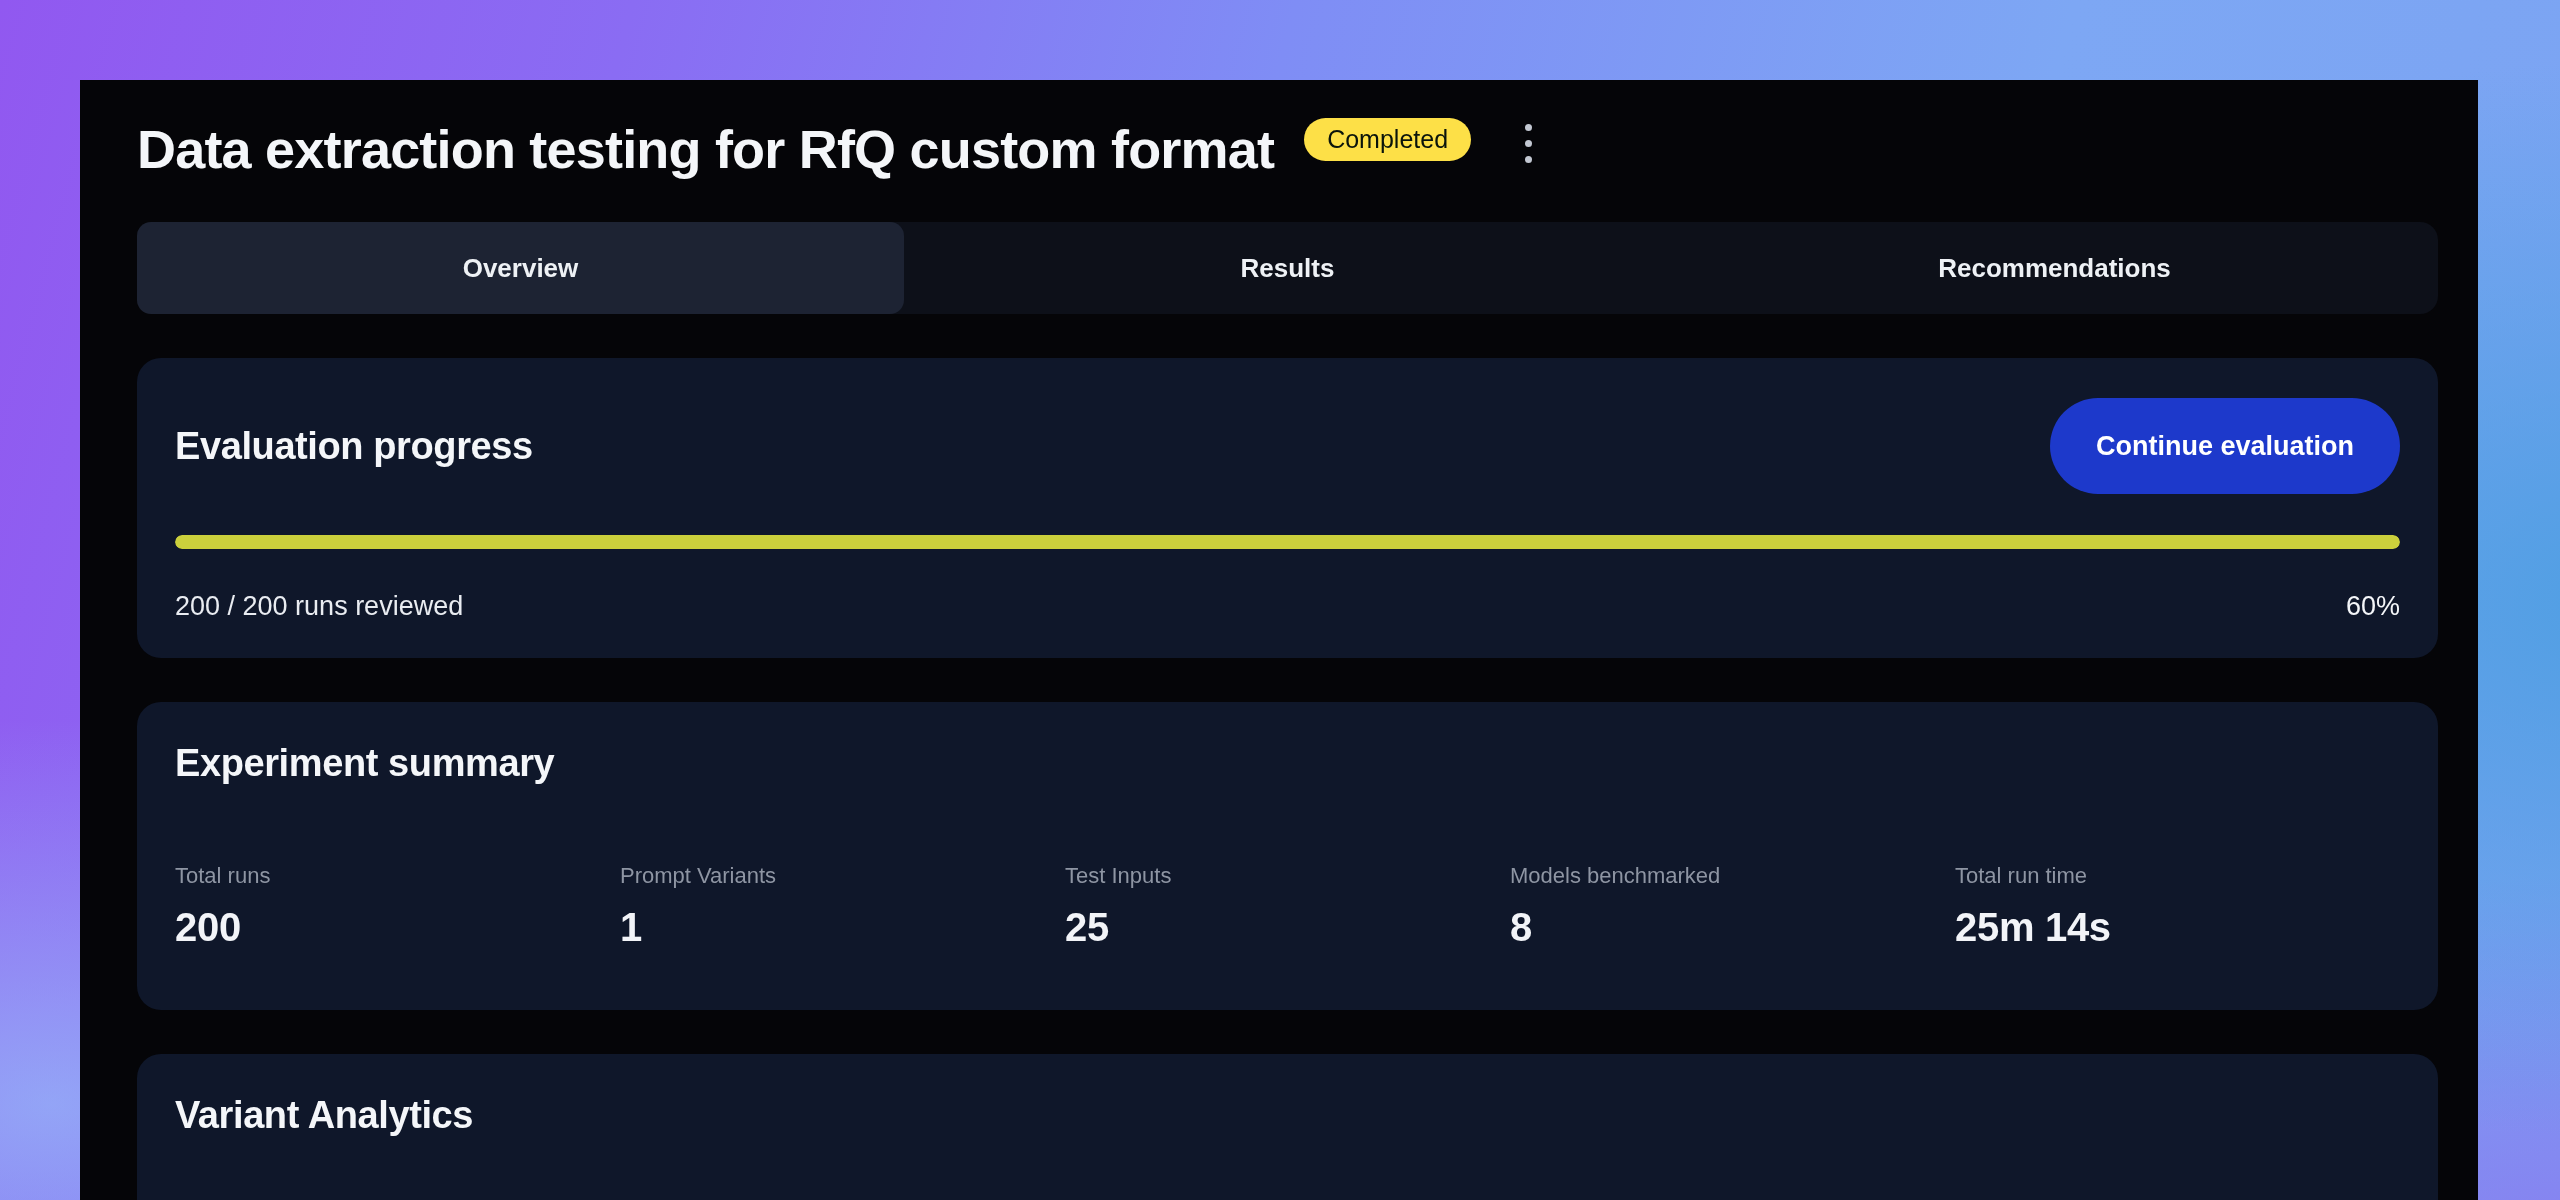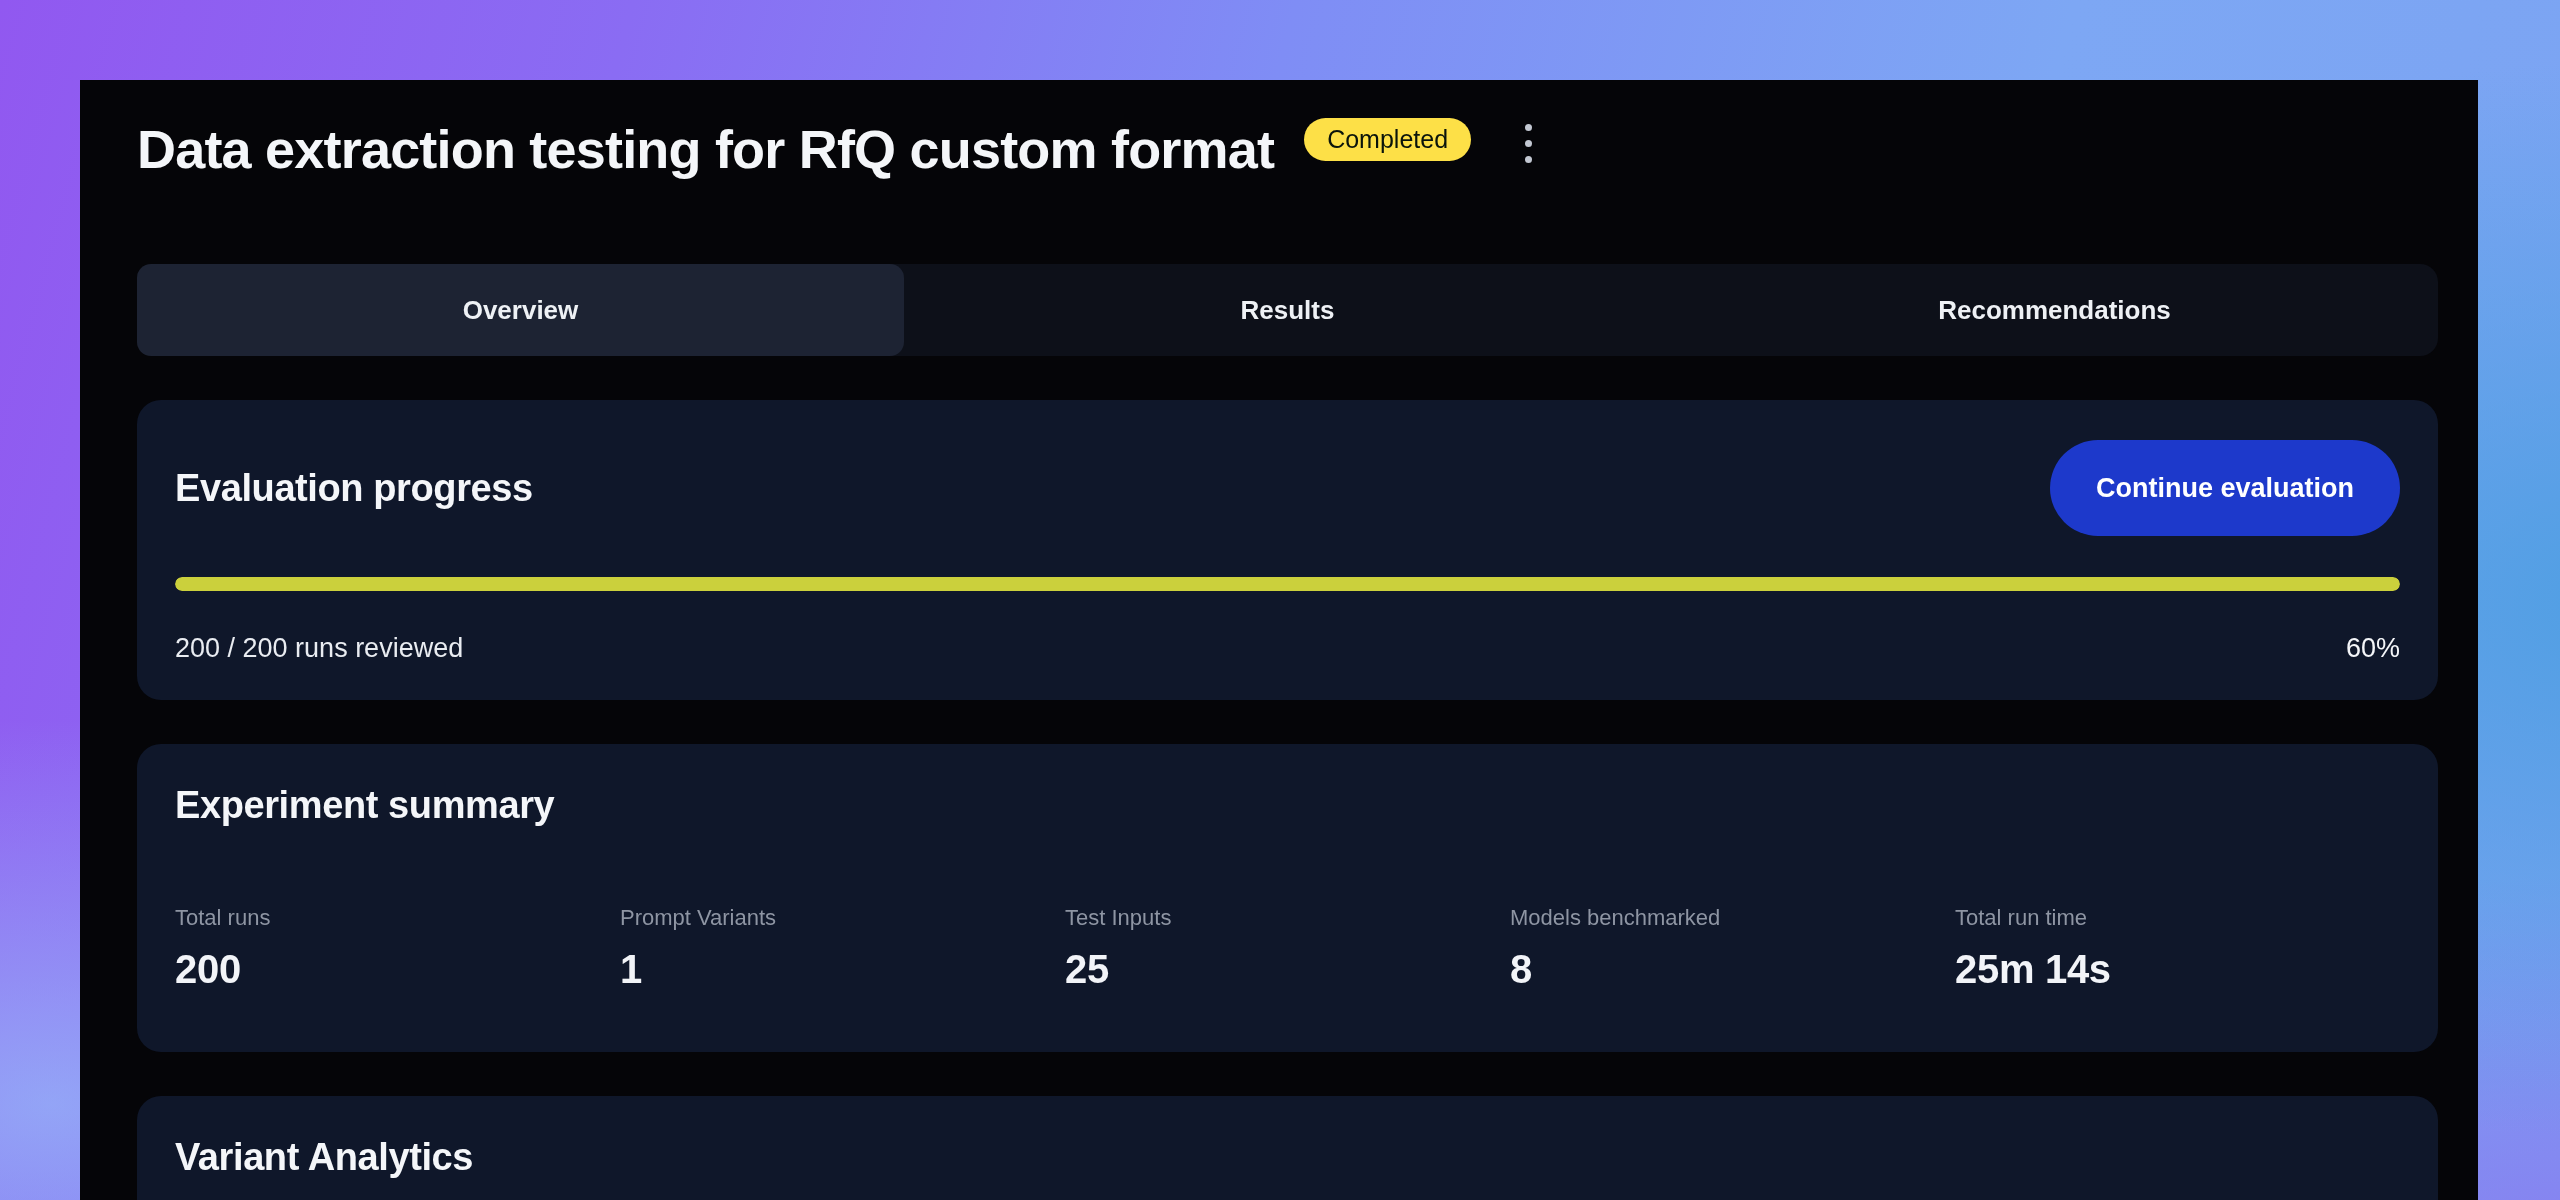--- a/index.html
+++ b/index.html
@@ -29,21 +29,21 @@
   .page-title { font-size:54px; font-weight:700; letter-spacing:-0.8px; color:#f4f6f9; white-space:nowrap; }
   .badge {
     background:#fde047; color:#0a140b; font-size:25px; font-weight:500;
     padding:9px 23px; border-radius:999px; line-height:1; white-space:nowrap;
   }
   .kebab { display:flex; flex-direction:column; gap:9px; padding:6px 10px; cursor:pointer; margin-left:14px; }
   .kebab i { width:7px; height:7px; border-radius:50%; background:#c3c8d2; display:block; }
 
   
   .tab-bar {
-    margin-top:86px; height:92px; border-radius:18px; background:#0d1019;
+    margin-top:44px; height:92px; border-radius:18px; background:#0d1019;
     display:flex; align-items:stretch; 
   }
   .tab {
     flex:1; display:flex; align-items:center; justify-content:center;
     font-size:26px; font-weight:700; color:#eef1f5; border-radius:14px; cursor:pointer;
   }
   .tab.active { background:#1d2333; }
 
   
   .card { margin-top:44px; background:#0f172a; border-radius:24px; padding:40px 38px; }

